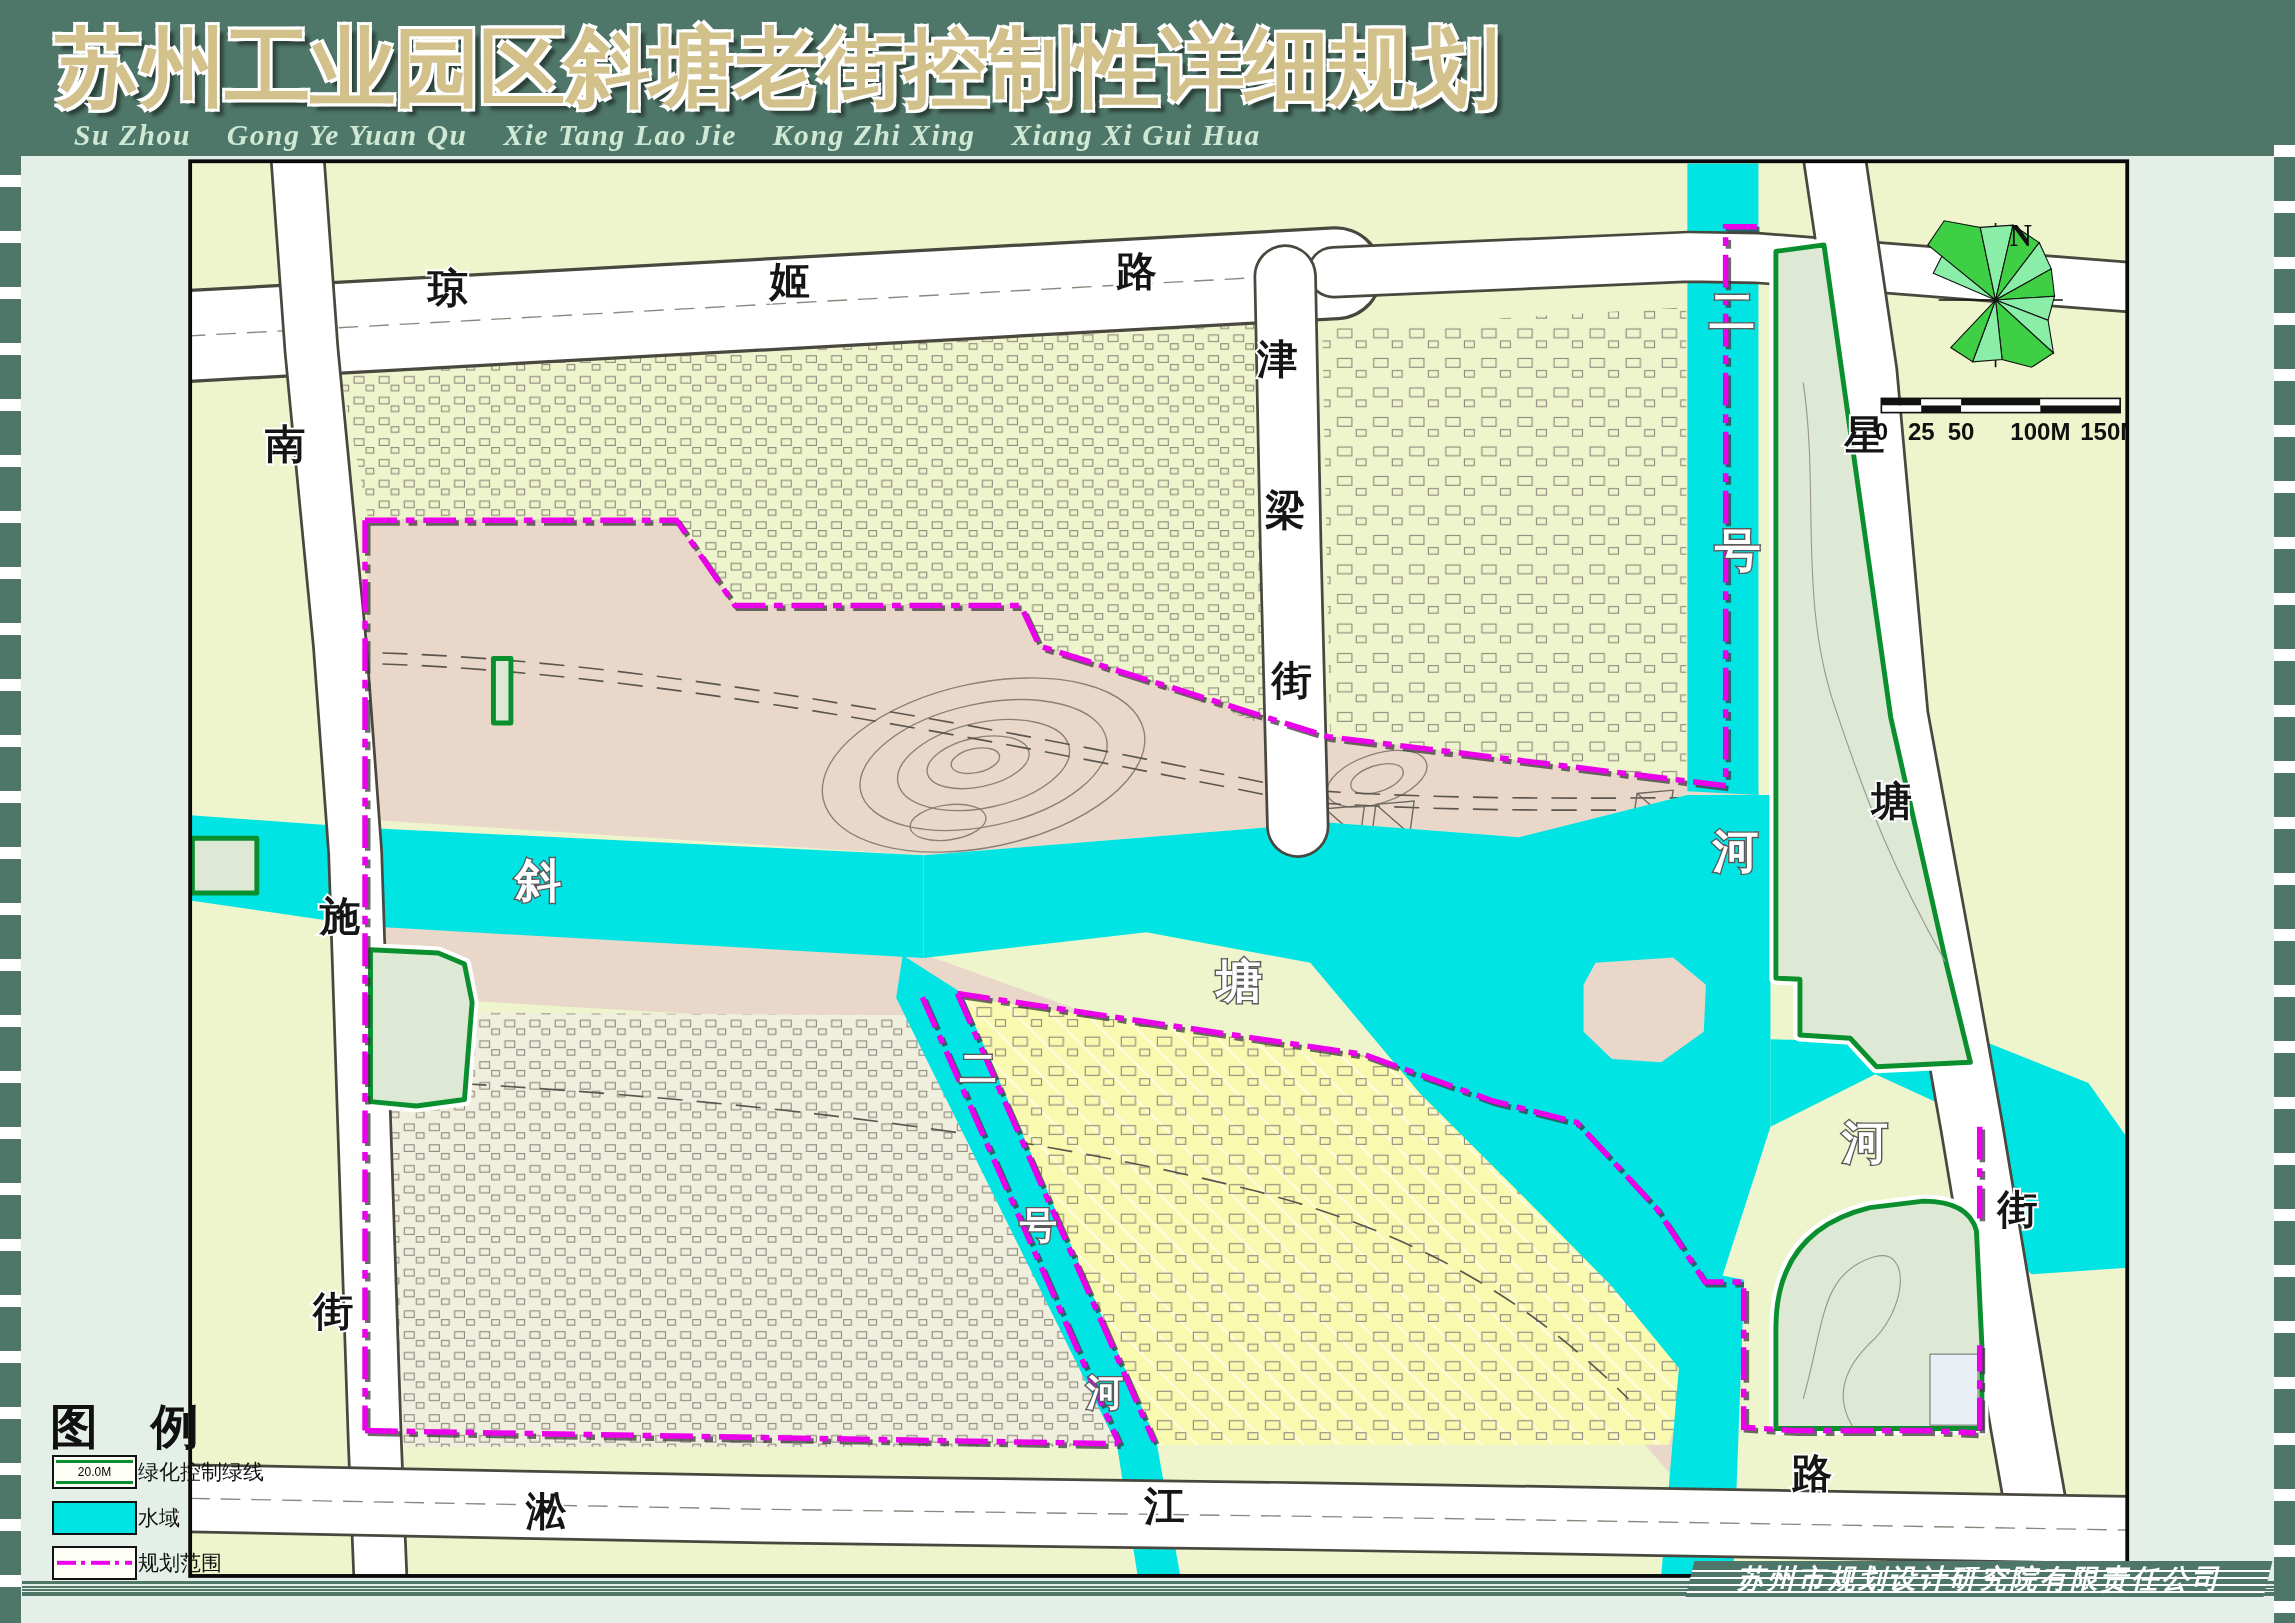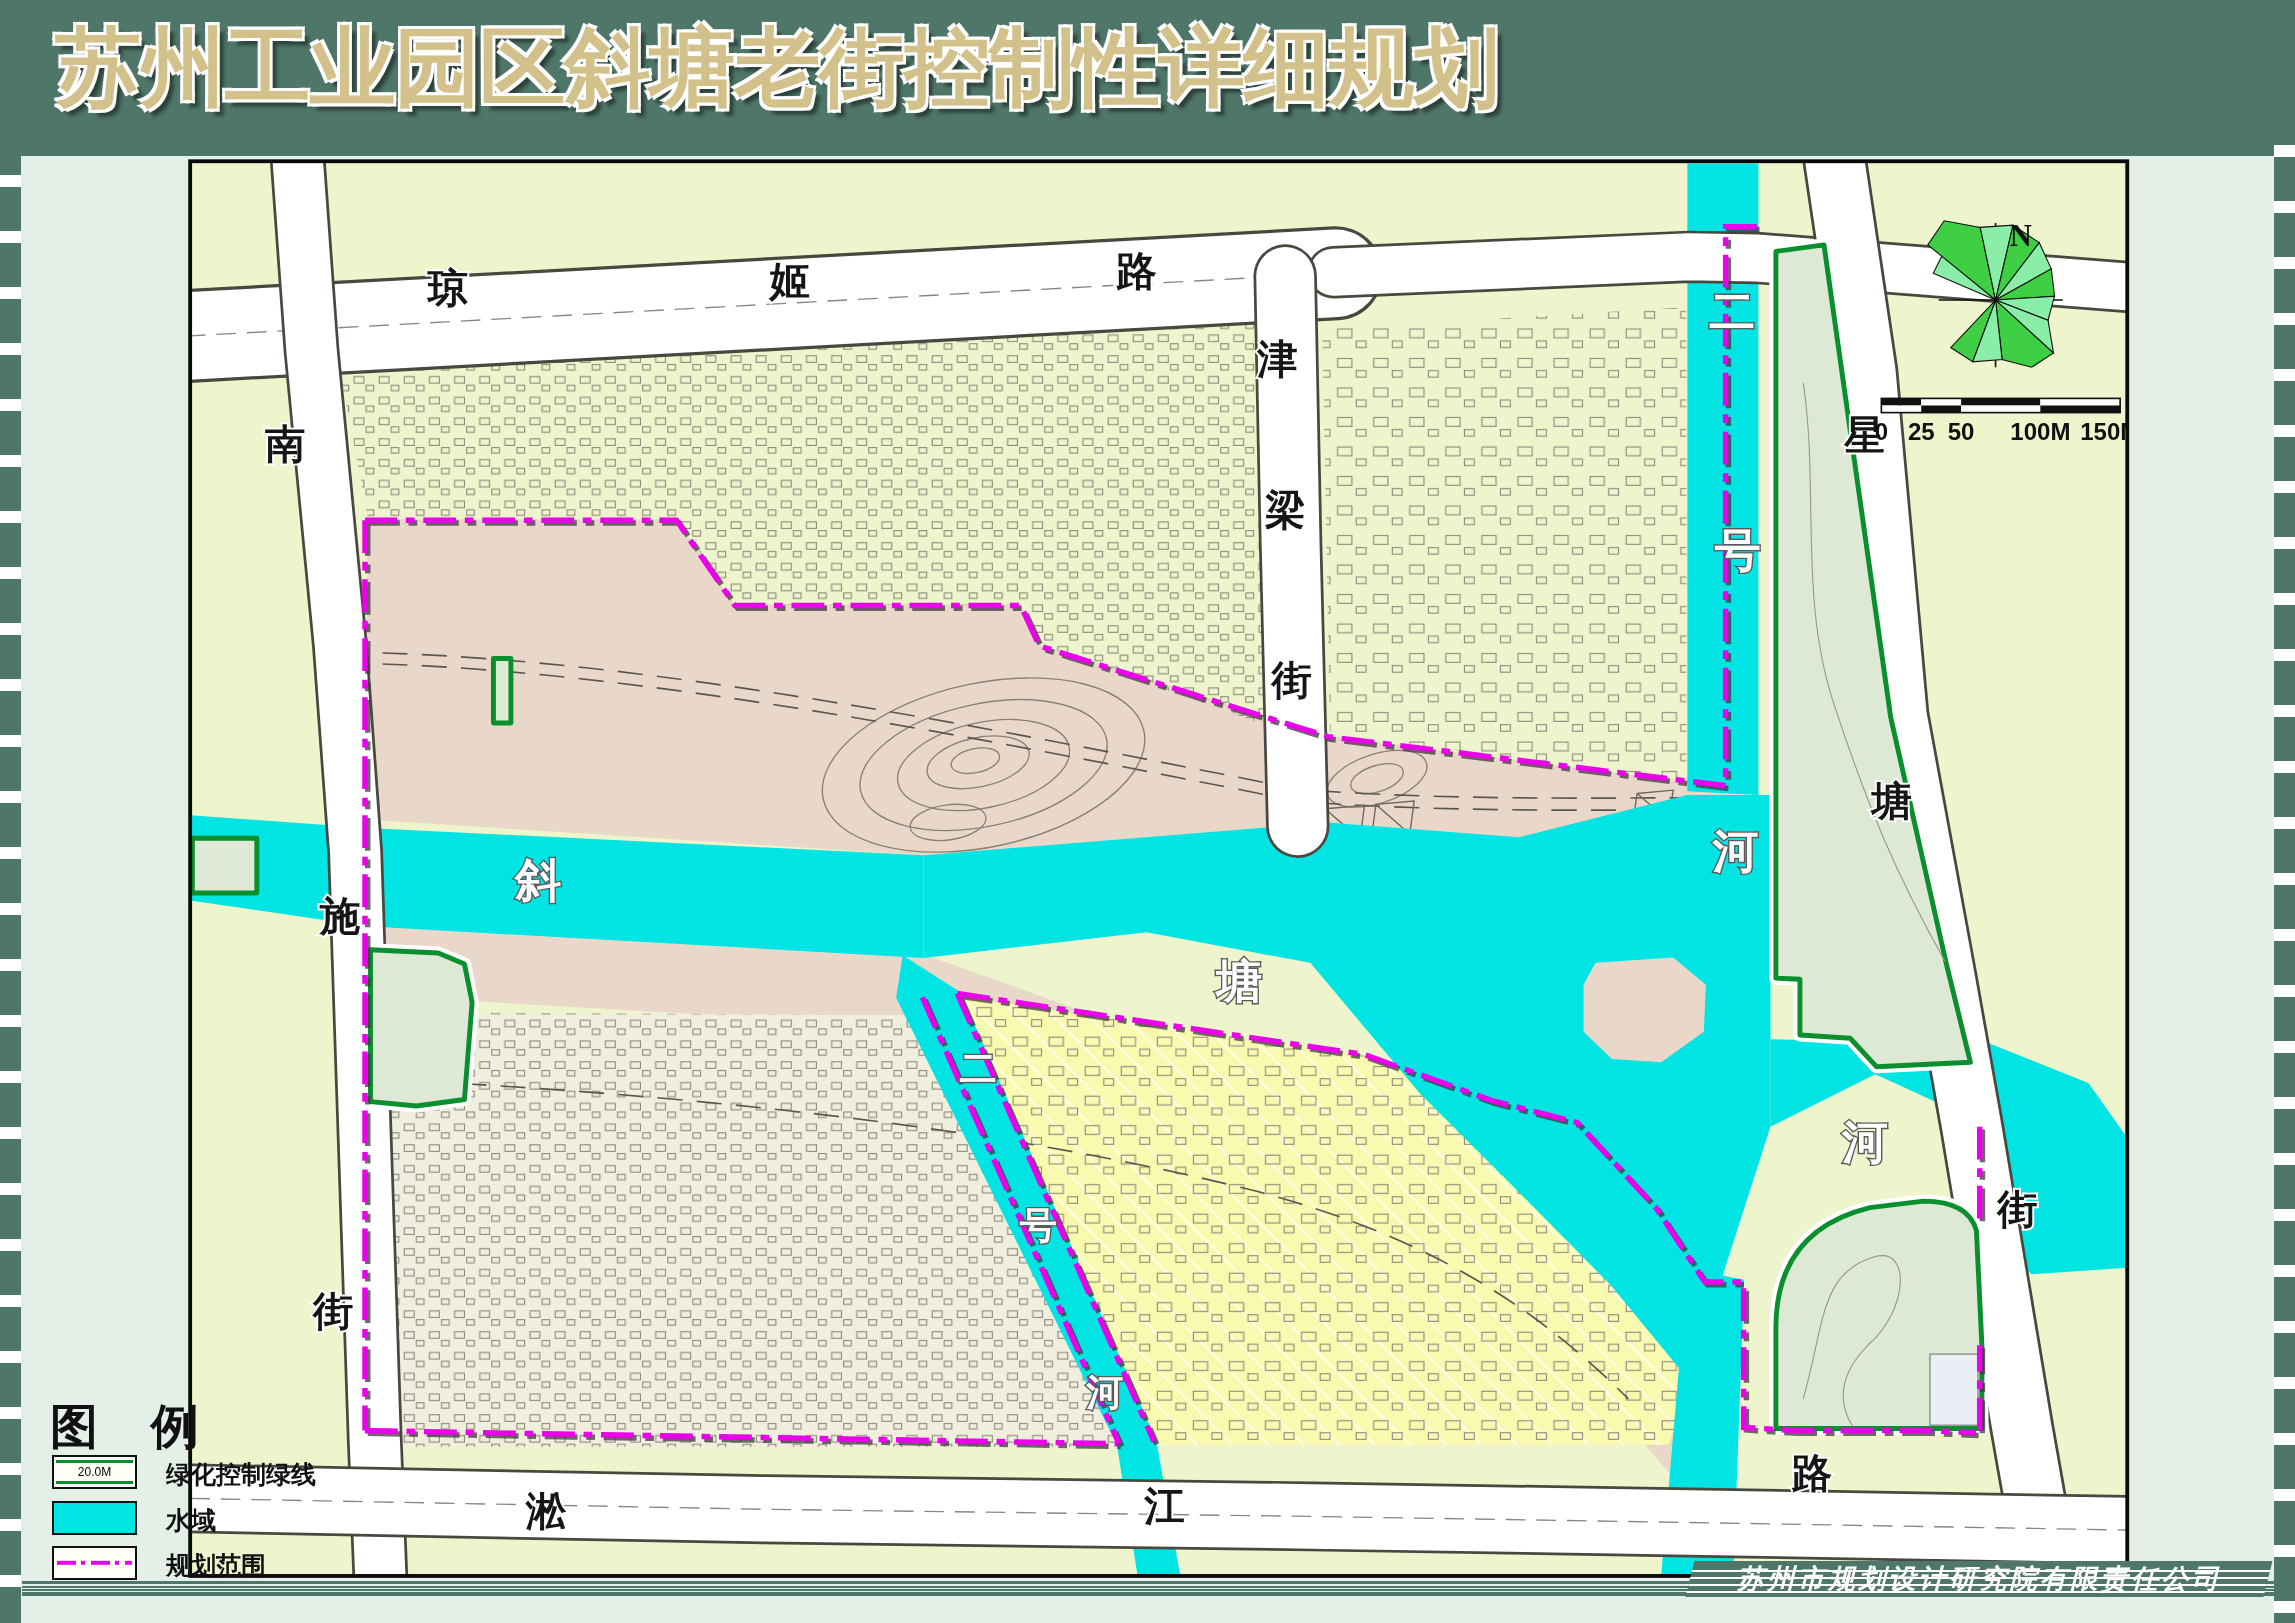--- a/index.html
+++ b/index.html
@@ -72,21 +72,21 @@
       color:#111;letter-spacing:19.7px;white-space:pre;}
   .lg-box{position:absolute;left:52px;width:85px;height:34px;border:2.2px solid #111;
       background:#fdfef6;box-sizing:border-box;}
   .lg-box.water-box{background:var(--water);}
   .lg-greenline{position:absolute;left:2.2px;right:2.2px;height:2.7px;background:var(--green-line);}
   .lg-dim{position:absolute;left:50%;top:50%;transform:translate(-50%,-50%);
       font-size:12px;color:#000000;white-space:nowrap;}
   .lg-dash{position:absolute;left:3.3px;right:3.3px;top:50%;height:4.4px;transform:translateY(-50%);
       background:repeating-linear-gradient(90deg,var(--magenta) 0 18.6px,transparent 18.6px 24px,
                  var(--magenta) 24px 28px,transparent 28px 34px);}
-  .lg-label{position:absolute;left:166px;font-size:25px;font-weight:bold;color:#111;white-space:nowrap;}
+  .lg-label{position:absolute;left:138px;font-size:21px;font-weight:normal;color:#111;white-space:nowrap;}
 
   
   .map-title{position:absolute;left:1640px;top:1499px;width:639px;text-align:right;
       font-size:58px;font-weight:bold;color:#0d0d0d;letter-spacing:7.7px;z-index:26;
       font-family:"Liberation Serif","DejaVu Serif",serif;
       text-shadow:1.6px 1.6px 0 #fff,-1.1px -1.1px 0 #fff,3.8px 3.8px 2.7px rgba(0,0,0,.45);white-space:nowrap;}
   .banner{position:absolute;left:1690px;top:1561px;width:578px;height:36px;
       background:var(--band-green);transform:skewX(-14deg);z-index:27;
       display:flex;align-items:center;justify-content:center;}
   .banner .lines{position:absolute;inset:0;
@@ -96,20 +96,21 @@
       font-style:italic;color:#fff;letter-spacing:3.3px;white-space:nowrap;
       font-family:"Liberation Serif","DejaVu Serif",serif;}
 </style>
 </head>
 <body>
 
 <div class="page">
 
   <div class="header">
     <div class="main-title">苏州工业园区斜塘老街控制性详细规划</div>
+    <div class="sub-title">Su Zhou    Gong Ye Yuan Qu    Xie Tang Lao Jie    Kong Zhi Xing    Xiang Xi Gui Hua</div>
   </div>
 
   <div class="strip left"></div>
   <div class="strip right"></div>
 
   <div class="fstripe" style="top:1581px;height:2.7px;"></div>
   <div class="fstripe" style="top:1586px;height:1.6px;"></div>
   <div class="fstripe" style="top:1589px;height:1.6px;"></div>
   <div class="fstripe" style="top:1592px;height:3.8px;"></div>
 

